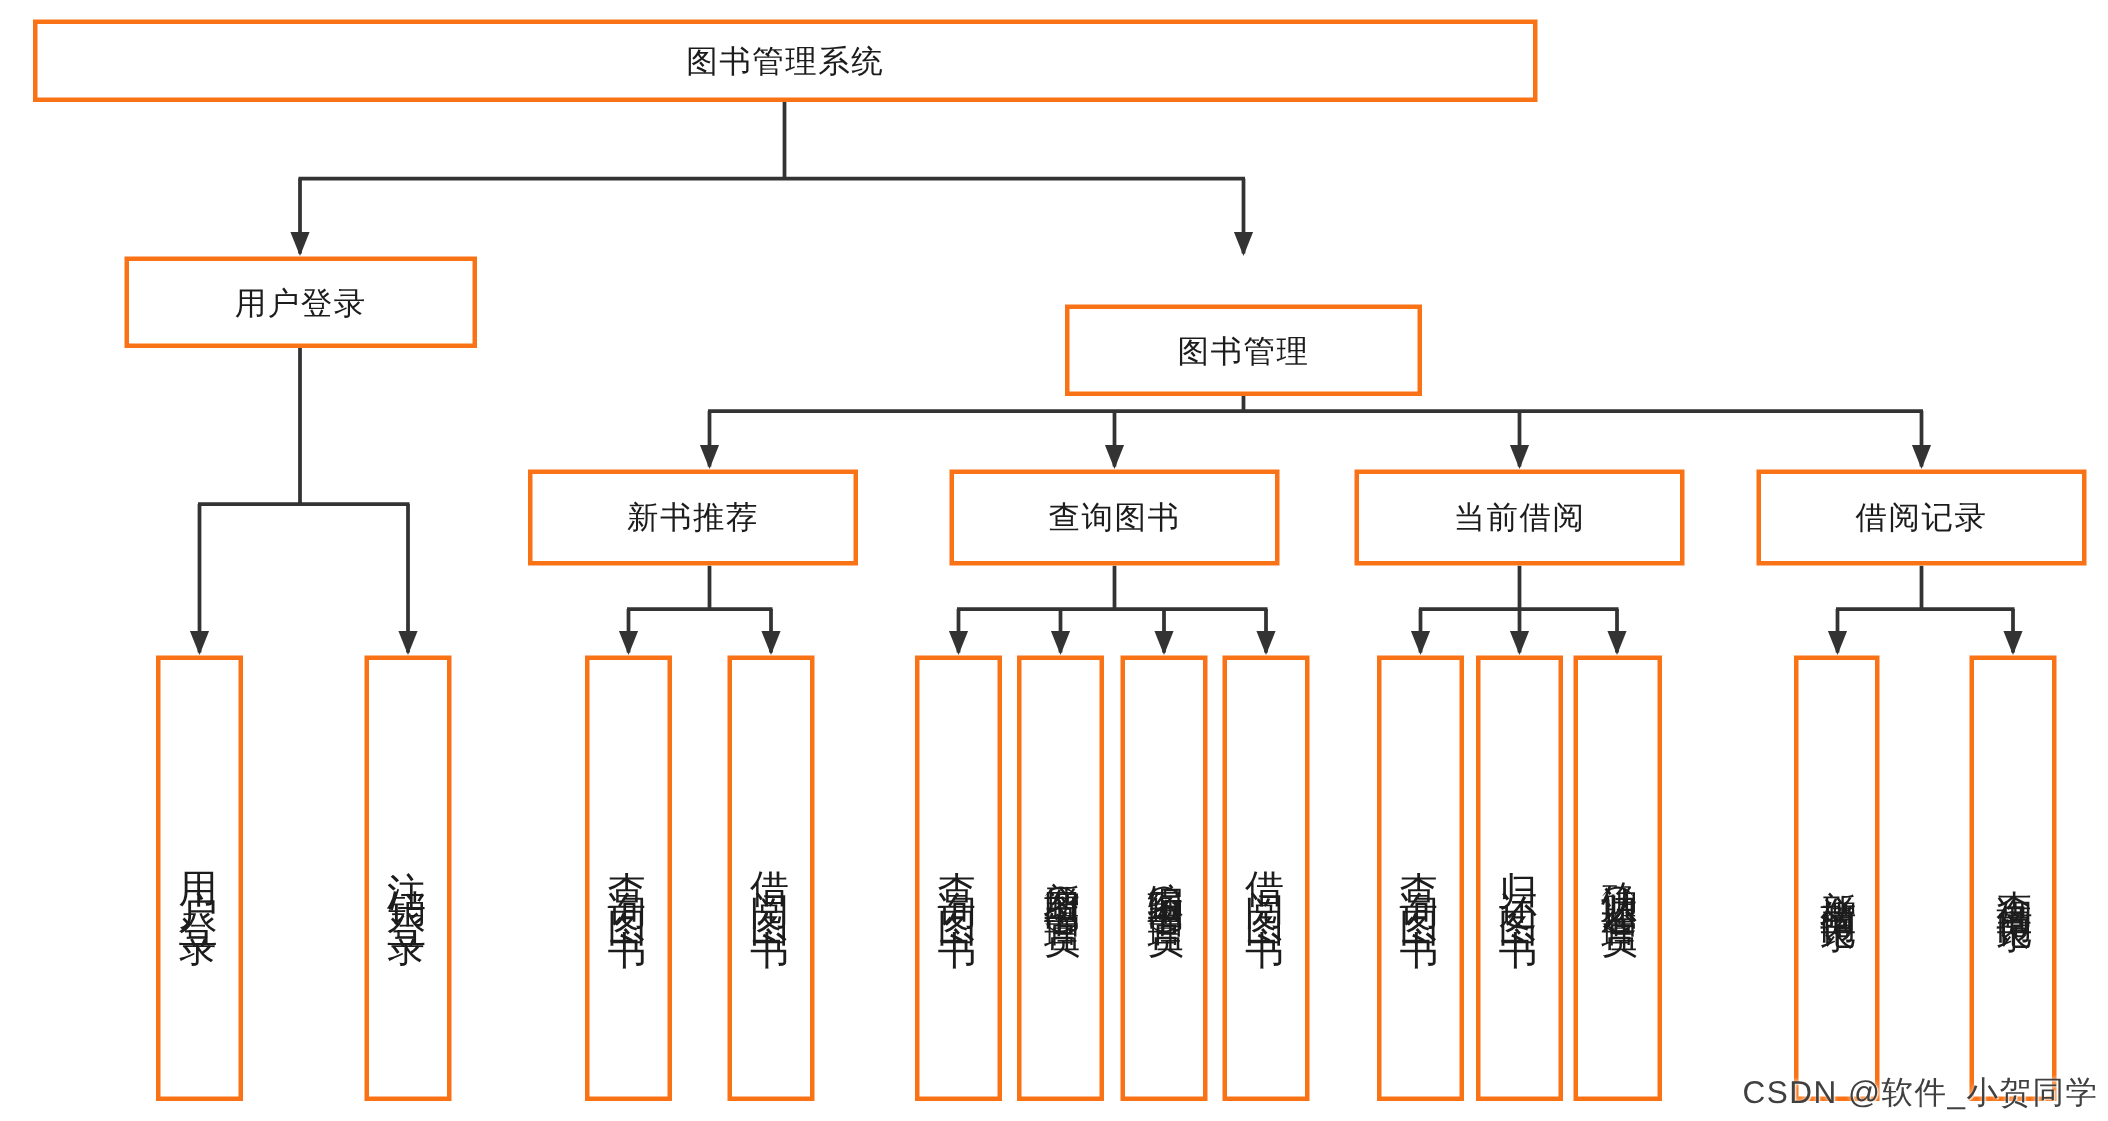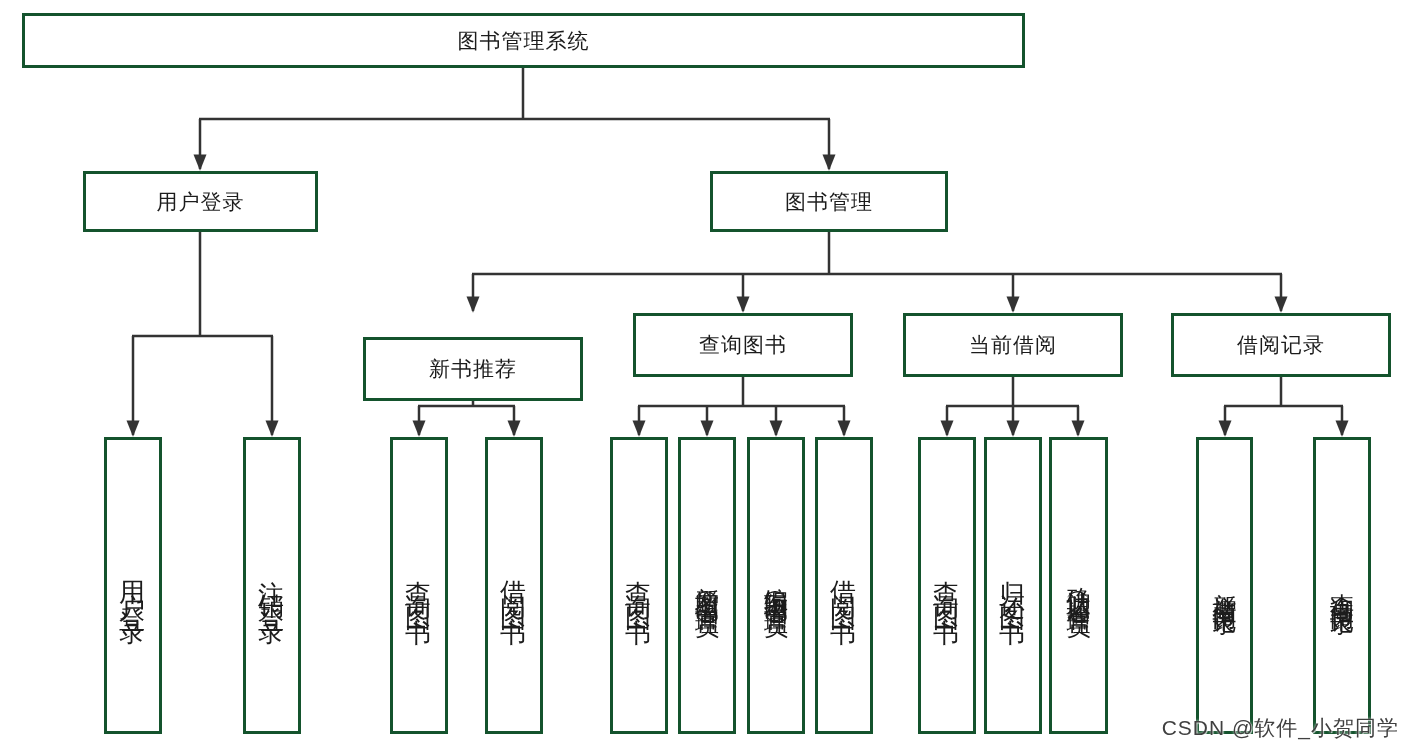--- a/index.html
+++ b/index.html
@@ -21,21 +21,21 @@
     position: absolute;
     left: 0;
     top: 0;
     width: 1405px;
     height: 747px;
   }
   .box {
     position: absolute;
     box-sizing: border-box;
     background: #ffffff;
-    border: 3px solid #14532d;
+    border: 3px solid #f97316;
     color: #1c1c1c;
     display: flex;
     align-items: center;
     justify-content: center;
     text-align: center;
   }
   .hbox {
     font-size: 21px;
     letter-spacing: 1px;
   }
@@ -113,25 +113,25 @@
     </g>
   </svg>
 
   <div class="box hbox root">
     <span>图书管理系统</span>
   </div>
 
   <div class="box hbox lvl2" style="left:83px; width:235px;">
     <span>用户登录</span>
   </div>
-  <div class="box hbox lvl2" style="left:710px; width:238px;">
+  <div class="box hbox lvl2" style="left:710px; width:238px;margin-top:32px;">
     <span>图书管理</span>
   </div>
 
-  <div class="box hbox lvl3" style="left:363px;margin-top:24px;">
+  <div class="box hbox lvl3" style="left:352px;">
     <span>新书推荐</span>
   </div>
   <div class="box hbox lvl3" style="left:633px;">
     <span>查询图书</span>
   </div>
   <div class="box hbox lvl3" style="left:903px;">
     <span>当前借阅</span>
   </div>
   <div class="box hbox lvl3" style="left:1171px;">
     <span>借阅记录</span>

